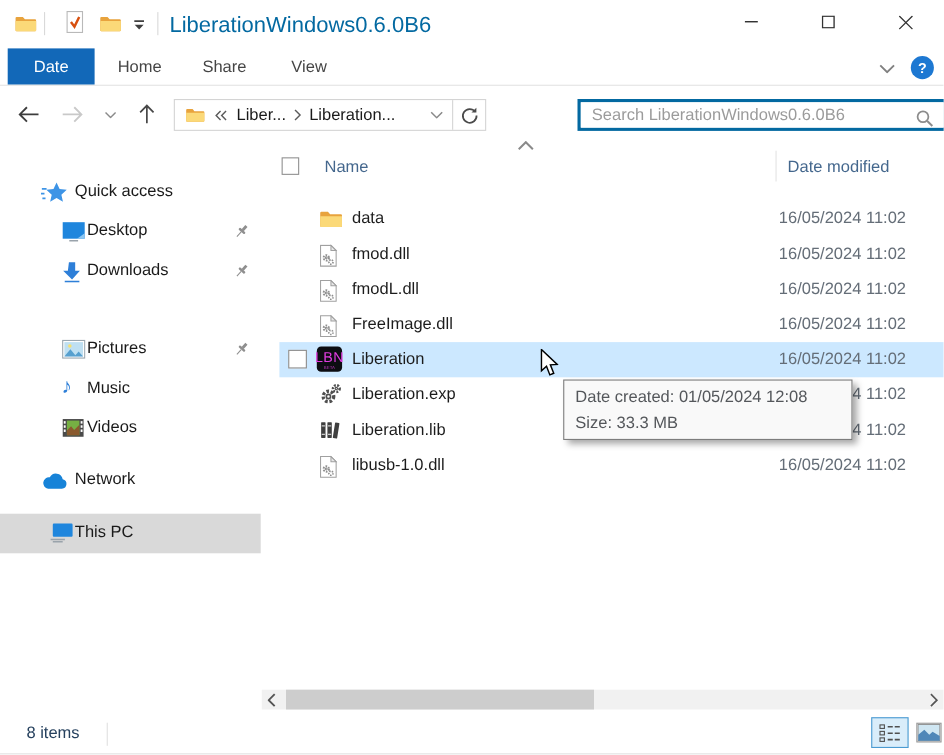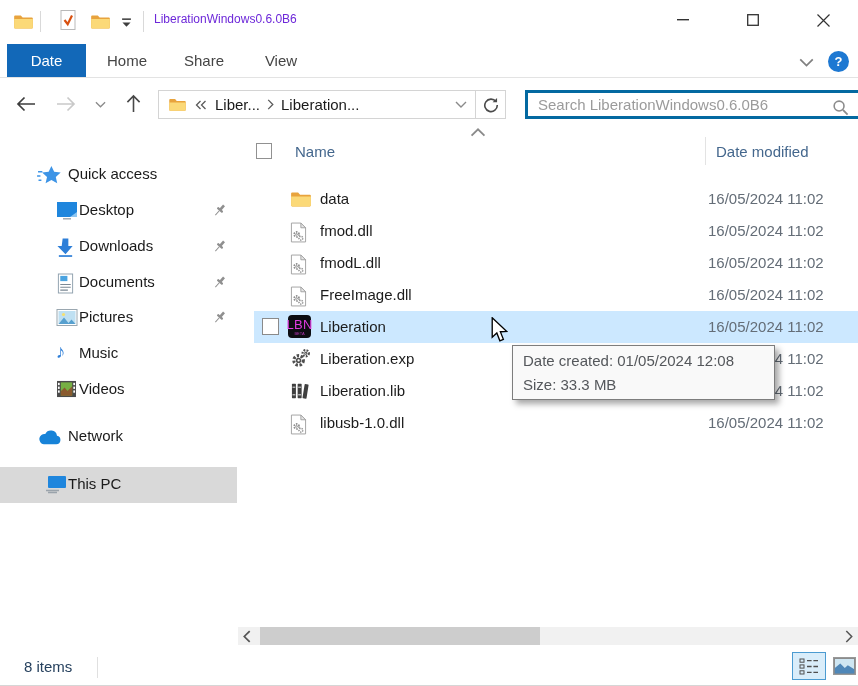--- a/index.html
+++ b/index.html
@@ -3,31 +3,31 @@
 <meta charset="utf-8">
 <style>
   * { margin:0; padding:0; box-sizing:border-box; }
   html,body { background:#fff; }
   body { font-family:"Liberation Sans","DejaVu Sans",sans-serif; }
   .window { position:relative; width:858px; height:686px; background:#fff; overflow:hidden;
             border-bottom:1px solid #d6d6d6; color:#1b1b1b; font-size:15px; }
   .abs { position:absolute; }
   .vline { position:absolute; width:1px; background:#d9d9d9; }
   
-  .win-title { position:absolute; left:154px; top:12px; font-size:12px; color:#6d28d9; white-space:nowrap; }
+  .win-title { position:absolute; left:154px; top:12px; font-size:20px; color:#0369a1; white-space:nowrap; }
   .caption-btn { position:absolute; top:0; width:46px; height:40px; display:flex; align-items:center; justify-content:center; }
   
   .tab { position:absolute; top:44px; height:33px; display:flex; align-items:center; justify-content:center; color:#454545; }
   .tab.active { background:#1268b8; color:#fff; }
   .ribbon-line { position:absolute; left:0; right:0; top:77px; height:1px; background:#e3e3e3; }
   .help-btn { position:absolute; left:828px; top:51px; width:21px; height:21px; border-radius:50%;
               background:#1d78d2; color:#fff; font-size:13px; font-weight:bold;
               display:flex; align-items:center; justify-content:center; }
   
-  .addr-box { position:absolute; left:158px; top:90px; width:348px; height:29px; border:1px solid #d4d4d4;
+  .addr-box { position:absolute; left:158px; top:90px; width:284px; height:29px; border:1px solid #d4d4d4;
               background:#fff; display:flex; align-items:center; }
   .crumb { color:#1a1a1a; white-space:nowrap; padding:0 2px; }
   .search-box { position:absolute; left:525px; top:90px; width:336px; height:29px; border:3px solid #0369a1; background:#fff; }
   .search-box input { width:100%; height:100%; border:0; outline:none; padding:0 30px 0 10px;
                       font:15px "Liberation Sans","DejaVu Sans",sans-serif; color:#1a1a1a; }
   .search-box input::placeholder { color:#9b9b9b; }
   
   .side-item { position:absolute; left:0; width:237px; height:36px; }
   .side-item .lbl { position:absolute; top:8px; white-space:nowrap; color:#1a1a1a; }
   .side-item.root .lbl { left:68px; }
@@ -322,29 +322,20 @@
   </div>
   <div class="side-item child" style="top:229px">
     <svg class="ic" width="19" height="20">
         <use href="#f-downloads"></use>
       </svg>
     <span class="lbl">Downloads</span>
     <svg class="pin" width="15" height="15">
         <use href="#f-pin"></use>
       </svg>
   </div>
-  <div class="side-item child" style="top:265px">
-    <svg class="ic" width="19" height="21">
-        <use href="#f-documents"></use>
-      </svg>
-    <span class="lbl">Documents</span>
-    <svg class="pin" width="15" height="15">
-        <use href="#f-pin"></use>
-      </svg>
-  </div>
   <div class="side-item child" style="top:300px">
     <svg class="ic" width="22" height="19">
         <use href="#f-pictures"></use>
       </svg>
     <span class="lbl">Pictures</span>
     <svg class="pin" width="15" height="15">
         <use href="#f-pin"></use>
       </svg>
   </div>
   <div class="side-item child" style="top:336px">

